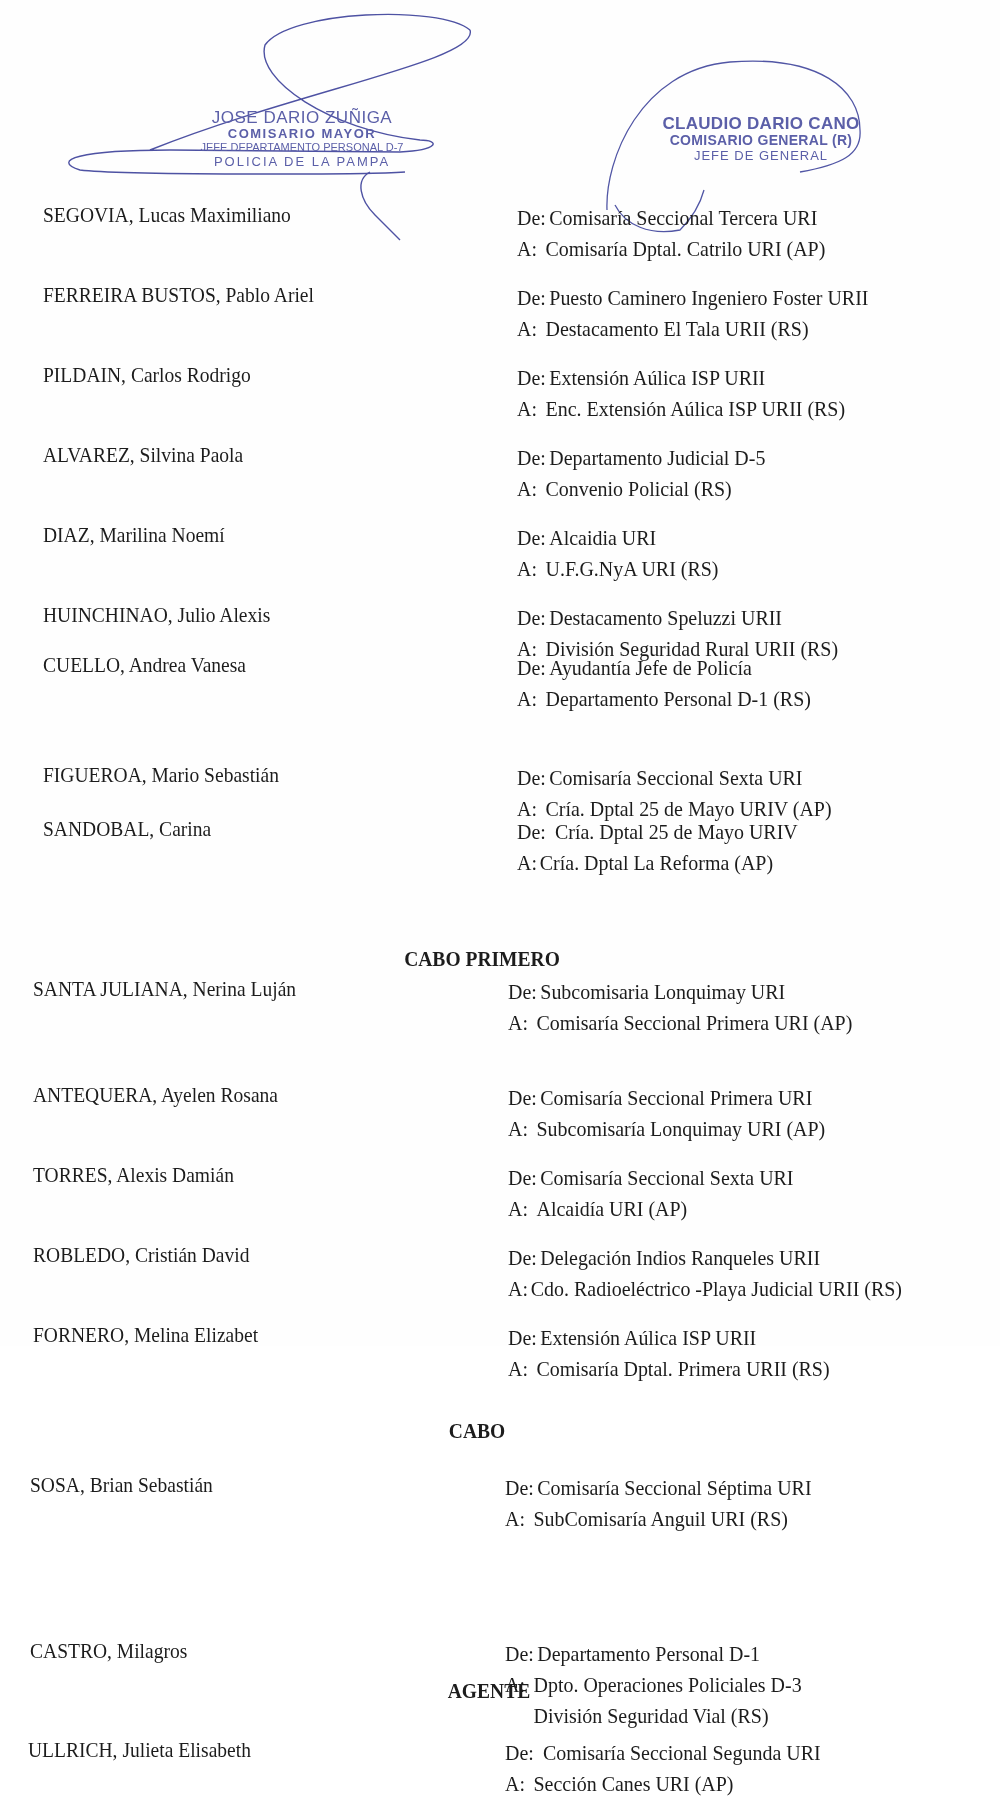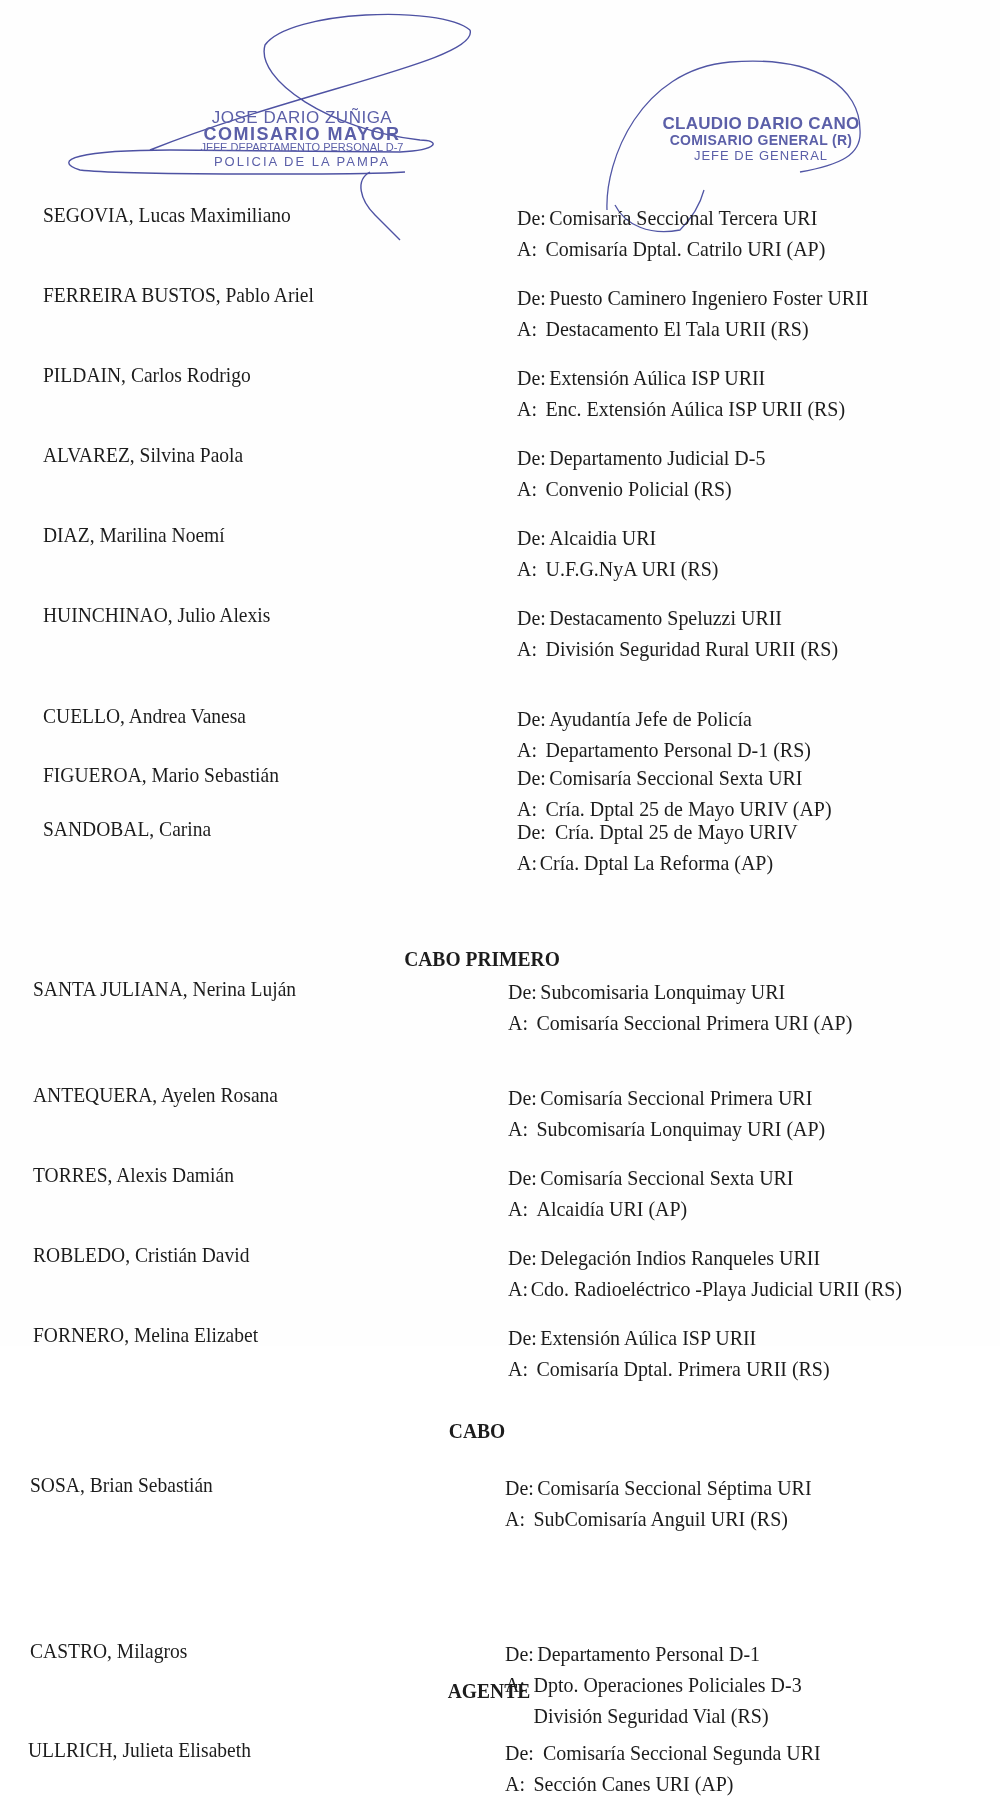--- a/index.html
+++ b/index.html
@@ -14,21 +14,21 @@
   .move .line { display: block; }
   .move .lbl { display: inline-block; }
   .move .lbl-a { width: 30px; }
   .move .lbl-de { width: 34px; }
   .move .cont { display: block; padding-left: 30px; }
   .heading { position: absolute; font-weight: bold; font-size: 21px; line-height: 24px;
              white-space: nowrap; transform: translateX(-50%) scaleX(0.93); }
   .stamp { position: absolute; color: #5b5fa8; font-family: "Liberation Sans", sans-serif;
            text-align: center; white-space: nowrap; }
   .stamp .s1 { font-size: 17px; line-height: 19px; letter-spacing: 0.5px; }
-  .stamp .s2 { font-size: 18px; line-height: 14px; letter-spacing: 1.5px; font-weight: bold; }
+  .stamp .s2 { font-size: 13px; line-height: 14px; letter-spacing: 1.5px; font-weight: bold; }
   .stamp .s3 { font-size: 11px; line-height: 13px; letter-spacing: 0px; }
   .stamp .s4 { font-size: 13px; line-height: 15px; letter-spacing: 2px; }
   .stamp2 .t1 { font-size: 17px; line-height: 19px; font-weight: bold; letter-spacing: 0.3px; }
   .stamp2 .t2 { font-size: 14px; line-height: 15px; font-weight: bold; letter-spacing: 0.3px; }
   .stamp2 .t3 { font-size: 13px; line-height: 15px; letter-spacing: 1px; }
   svg.sig { position: absolute; left: 0; top: 0; pointer-events: none; }
 </style>
 </head>
 <body>
 
@@ -95,21 +95,21 @@
   </div>
 
   <div class="row" style="top:603px;">
     <span class="name" style="left:43px;">HUINCHINAO, Julio Alexis</span>
     <div class="move" style="left:517px;">
       <span class="line"><span class="lbl lbl-de">De:</span><span>Destacamento Speluzzi URII</span></span>
       <span class="line"><span class="lbl lbl-a">A:</span><span>División Seguridad Rural URII (RS)</span></span>
     </div>
   </div>
 
-  <div class="row" style="top:704px;">
+  <div class="row" style="top:653px;">
     <span class="name" style="left:43px;">CUELLO, Andrea Vanesa</span>
     <div class="move" style="left:517px;">
       <span class="line"><span class="lbl lbl-de">De:</span><span>Ayudantía Jefe de Policía</span></span>
       <span class="line"><span class="lbl lbl-a">A:</span><span>Departamento Personal D-1 (RS)</span></span>
     </div>
   </div>
 
   <div class="row" style="top:763px;">
     <span class="name" style="left:43px;">FIGUEROA, Mario Sebastián</span>
     <div class="move" style="left:517px;">

